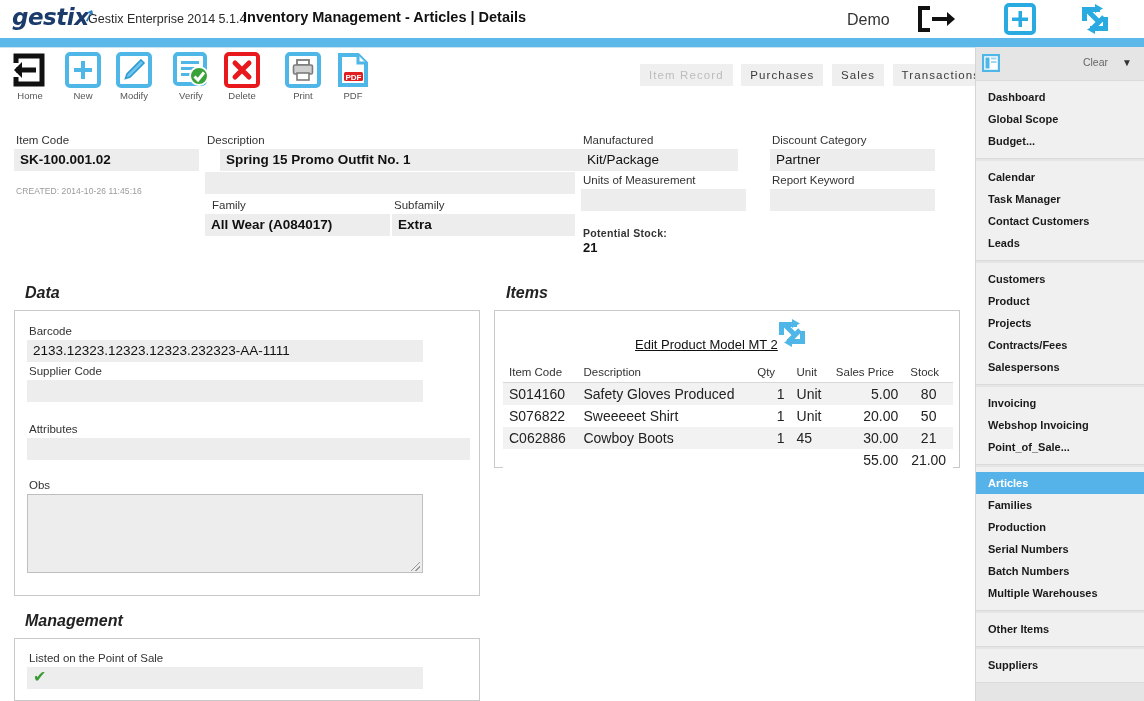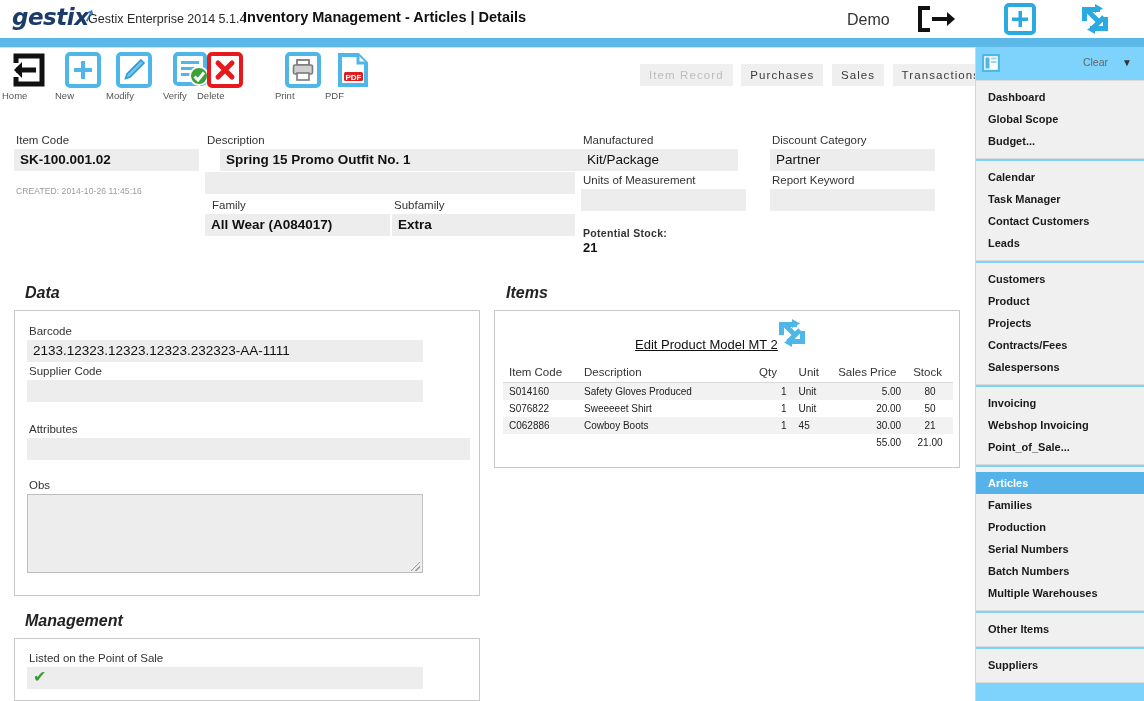--- a/index.html
+++ b/index.html
@@ -51,34 +51,34 @@
     background: #5bb8e8;
   }
   .bluebar:after {
     content: ""; position: absolute; left: 0; top: 9px;
     width: 1144px; height: 1px; background: #c8e4f3;
   }
 
   
   .toolbar { position: absolute; left: 0; top: 52px; width: 700px; height: 62px; }
   .tool {
-    position: absolute; top: 0; width: 56px; cursor: pointer;
+    position: absolute; top: 0; width: 56px; text-align: center; cursor: pointer;
   }
   .tool .glyph {
     width: 36px; height: 36px; margin: 0 auto; position: relative;
   }
   .tool .lbl {
     display: block; margin-top: 2px;
     font-size: 9.5px; color: #555;
   }
   .t-home { left: 2px; }
   .t-new  { left: 55px; }
   .t-mod  { left: 106px; }
   .t-ver  { left: 163px; }
-  .t-del  { left: 197px; }
+  .t-del  { left: 214px; }
   .t-prn  { left: 275px; }
   .t-pdf  { left: 325px; }
 
   
   .tabs { position: absolute; left: 640px; top: 64px; height: 22px; }
   .tab {
     display: inline-block; height: 22px; line-height: 22px;
     padding: 0 9px; margin-right: 4px;
     background: #efefef; font-size: 11.5px; letter-spacing: 1.1px;
     color: #3a3a3a; cursor: pointer; vertical-align: top;
@@ -143,37 +143,37 @@
 
   table.items {
     position: absolute; left: 8px; top: 52px; width: 450px;
     border-collapse: collapse; font-size: 11.5px; color: #222;
   }
   table.items th {
     font-weight: normal; text-align: left; padding: 3px 6px 4px 6px;
     color: #333; font-size: 11.5px; border-bottom: 1px solid #d8d8d8;
   }
   table.items td {
-    padding: 3px 6px; font-size: 10px; color: #222;
+    padding: 3px 6px; font-size: 14px; color: #222;
   }
   table.items tbody tr:nth-child(odd) td { background: #f2f2f2; }
   table.items tbody tr:nth-child(even) td { background: #ffffff; }
   table.items tbody tr.total-row td { background: #ffffff; }
   .num { text-align: right; }
   .ctr { text-align: center; }
 
   
   #sec-mgmt-title { left: 25px; top: 612px; }
   #panel-mgmt { left: 14px; top: 638px; width: 466px; height: 63px; }
   .check-glyph { font-size: 16px; color: #3a9b35; line-height: 20px; }
 
   
   .sidebar {
     position: absolute; left: 975px; top: 47px; width: 169px; height: 654px;
-    background: #7dd3fc; border-left: 1px solid #d5d5d5;
+    background: #e5e5e5; border-left: 1px solid #d5d5d5;
   }
   .sb-top { position: relative; height: 33px; }
   .sb-panel-icon { position: absolute; left: 6px; top: 7px; width: 18px; height: 18px; cursor: pointer; }
   .sb-clear {
     position: absolute; right: 36px; top: 9px;
     font-size: 10.5px; color: #666; cursor: pointer;
   }
   .sb-caret {
     position: absolute; right: 12px; top: 10px;
     font-size: 10px; color: #333; cursor: pointer;

